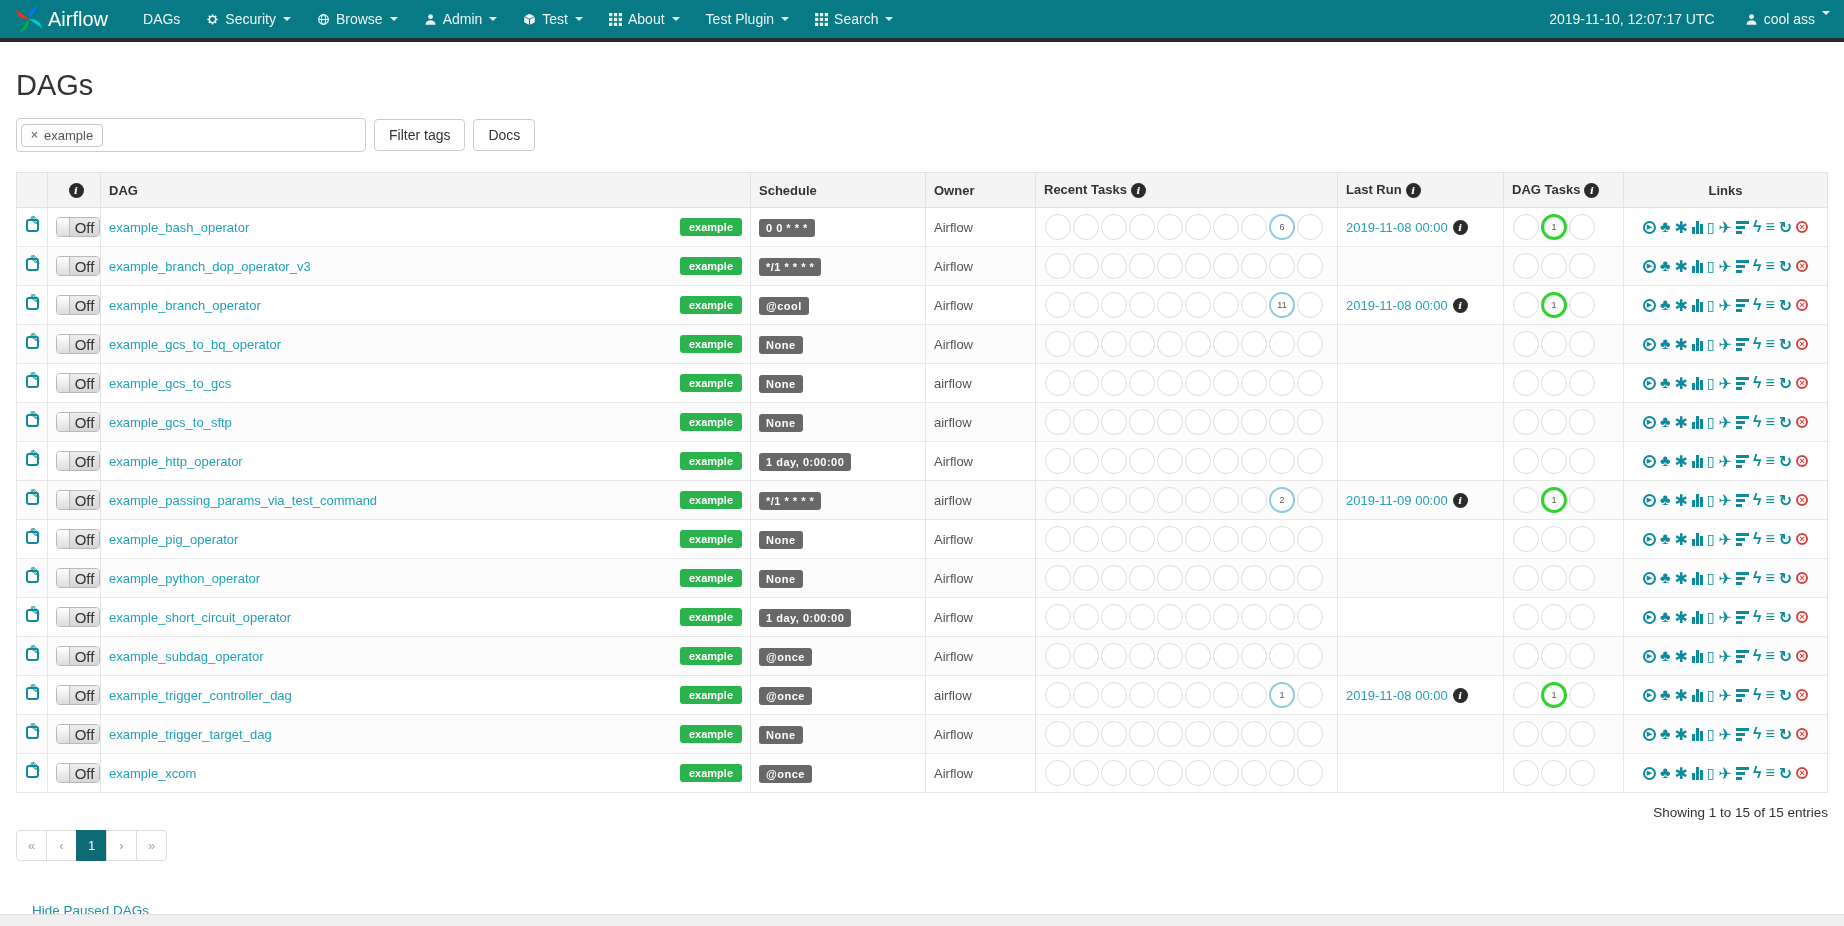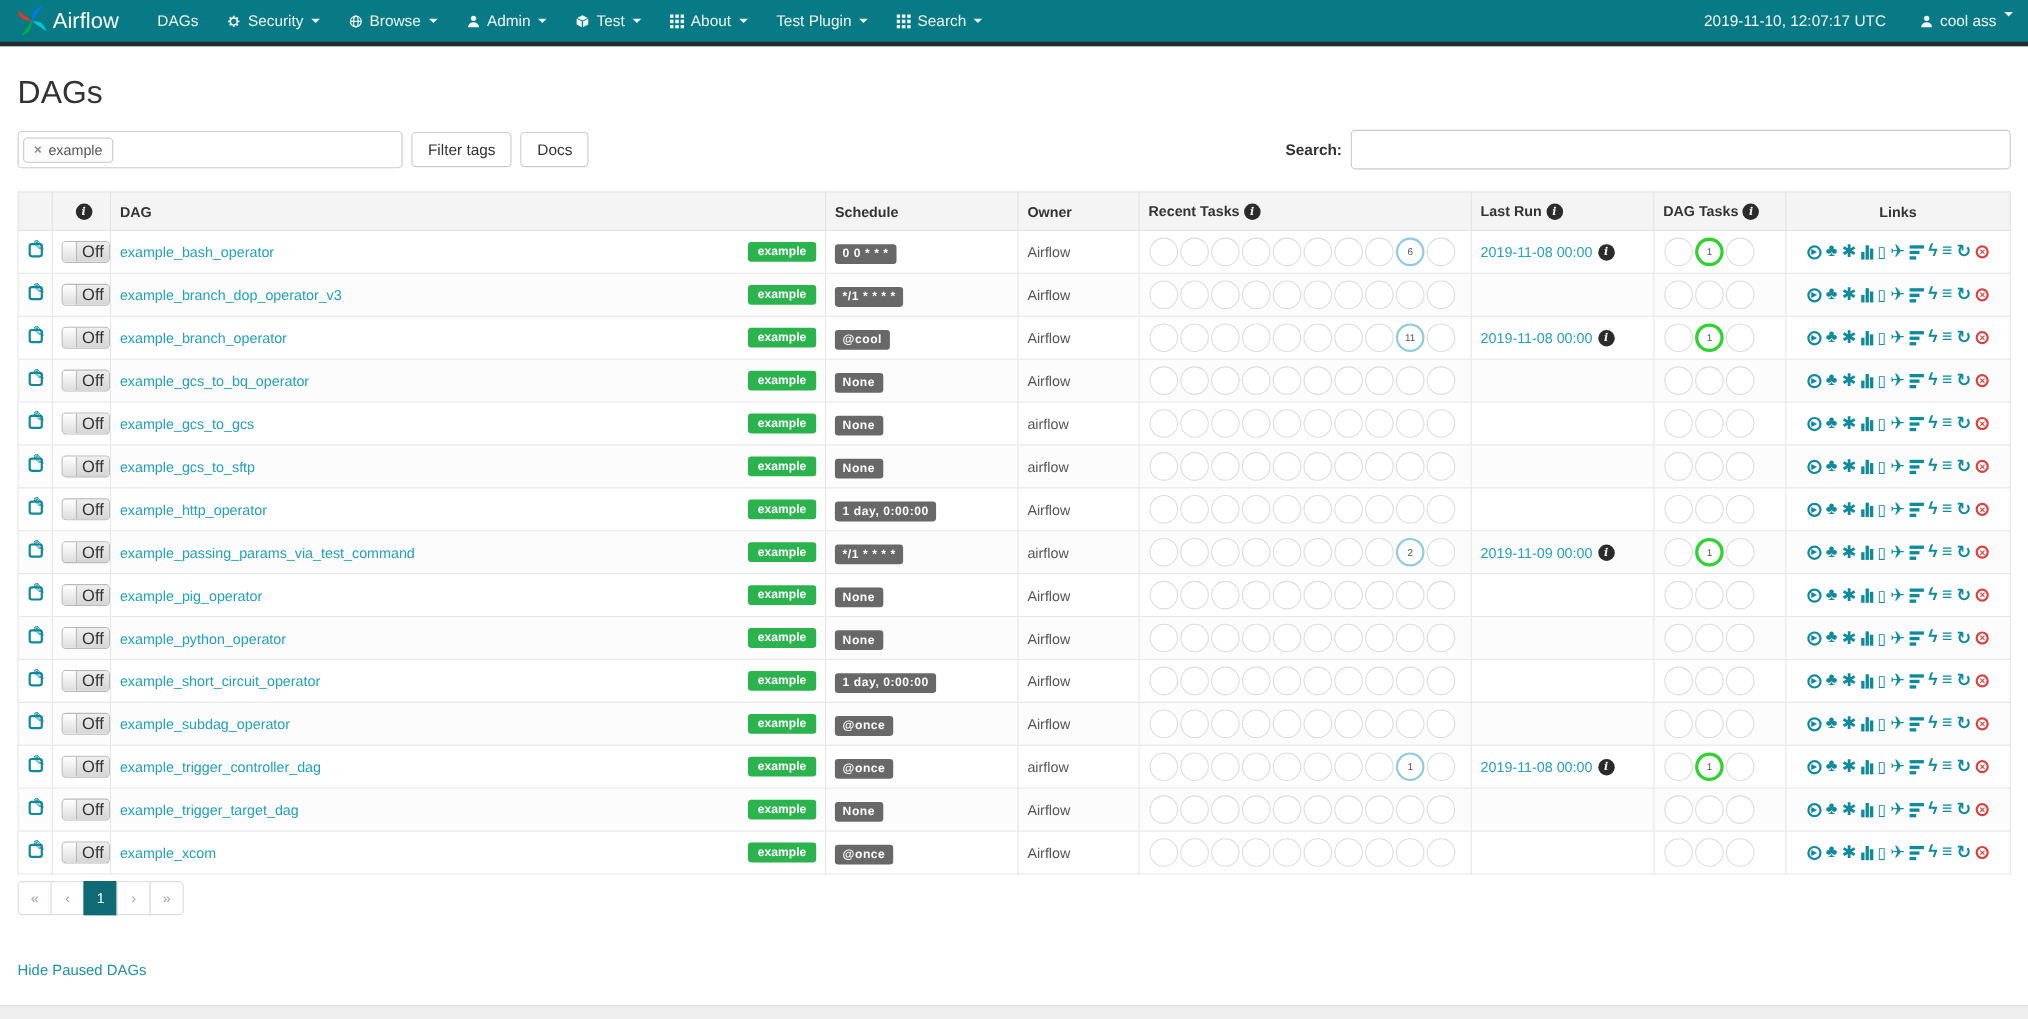--- a/index.html
+++ b/index.html
@@ -72,21 +72,21 @@
   .li-del { color:#d9433e; border:2px solid #d9433e; border-radius:50%; width:12px; height:12px; display:inline-flex; align-items:center; justify-content:center; font-size:9px; font-weight:bold; }
   .glyph-lg { font-size:16px; } .glyph-md { font-size:14px; }
 
   
   .summary-row { text-align:right; font-size:13.5px; color:#333; margin:12px 0 4px; }
   .pagination { display:inline-flex; margin:6px 0 0; padding:0; list-style:none; }
   .pagination li { min-width:31px; height:31px; line-height:29px; text-align:center; background:#fff; border:1px solid #ddd; color:#9aa7aa; font-size:13px; cursor:pointer; margin-left:-1px; padding:0 4px; }
   .pagination li:first-child { border-radius:4px 0 0 4px; margin-left:0; }
   .pagination li:last-child { border-radius:0 4px 4px 0; }
   .pagination li.active { background:#0e6b75; border-color:#0e6b75; color:#fff; }
-  .hide-paused { display:inline-block; margin:42px 0 14px; color:#1b93a8; font-size:13.5px; text-decoration:none; cursor:pointer; }
+  .hide-paused { display:inline-block; margin:42px 16px 14px; color:#1b93a8; font-size:13.5px; text-decoration:none; cursor:pointer; }
   .bottom-strip { position:fixed; left:0; right:0; bottom:0; height:12px; background:#efefef; border-top:1px solid #e2e2e2; }
 </style>
 </head>
 <body>
 
 <nav class="navbar">
   <div class="brand">
     <span class="nic">
       <svg width="30" height="30" viewBox="0 0 32 32">
         <g>
@@ -205,24 +205,20 @@
     <div class="filter-left">
       <div class="tags-box">
         <span class="tag-chip">
           <span class="x">×</span>
           <span>example</span>
         </span>
       </div>
       <button class="btn">Filter tags</button>
       <button class="btn">Docs</button>
     </div>
-    <div class="search-wrap">
-      <label>Search:</label>
-      <input type="text" value="" style="">
-    </div>
   </div>
 
   <table class="dags">
     <colgroup>
       <col class="c-edit">
         <col class="c-toggle">
         <col class="c-dag">
         <col class="c-sched">
         <col class="c-owner">
       <col class="c-recent">
@@ -995,20 +991,21 @@
               <span class="glyph-lg">≡</span>
             </span><span class="lk">
               <span class="glyph-lg">↻</span>
             </span><span class="lk">
               <span class="li-del">×</span>
             </span></td>
         </tr>
       </tbody>
   </table>
 
+  <div class="summary-row">Showing 1 to 15 of 15 entries</div>
 
   <ul class="pagination">
     <li>«</li>
     <li>‹</li>
     <li class="active">1</li>
     <li>›</li>
     <li>»</li>
   </ul>
 
   <br>

